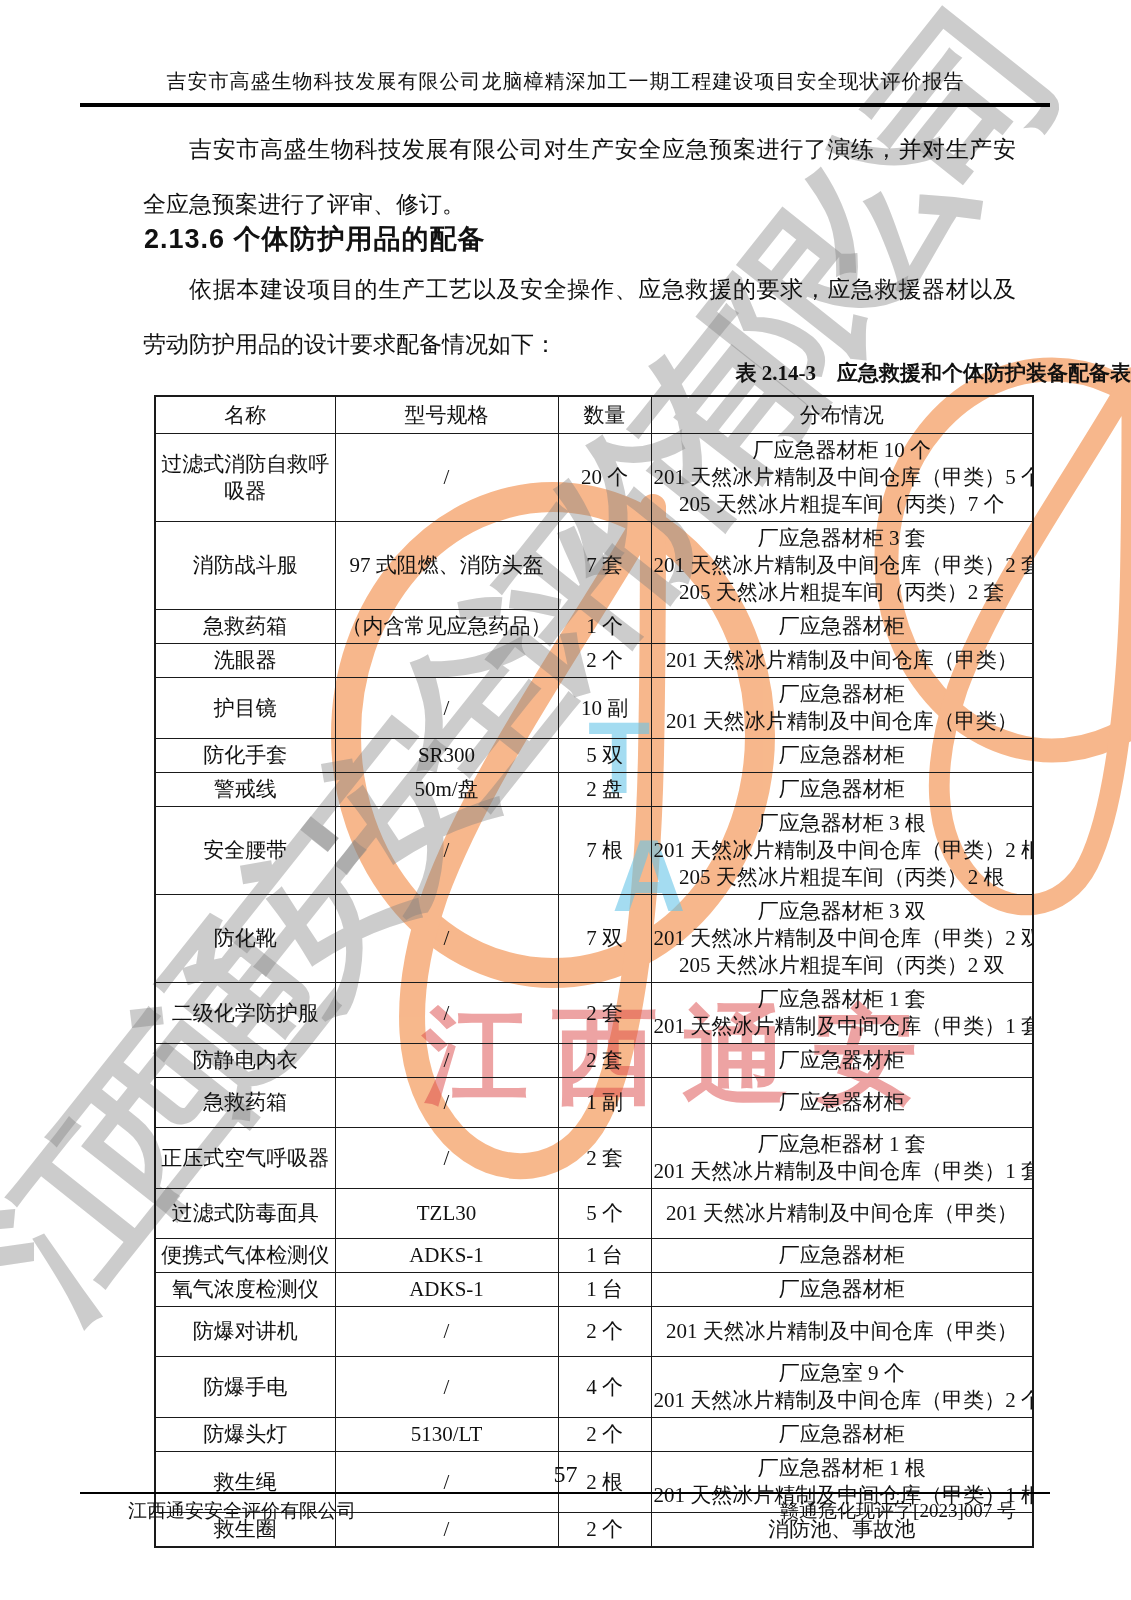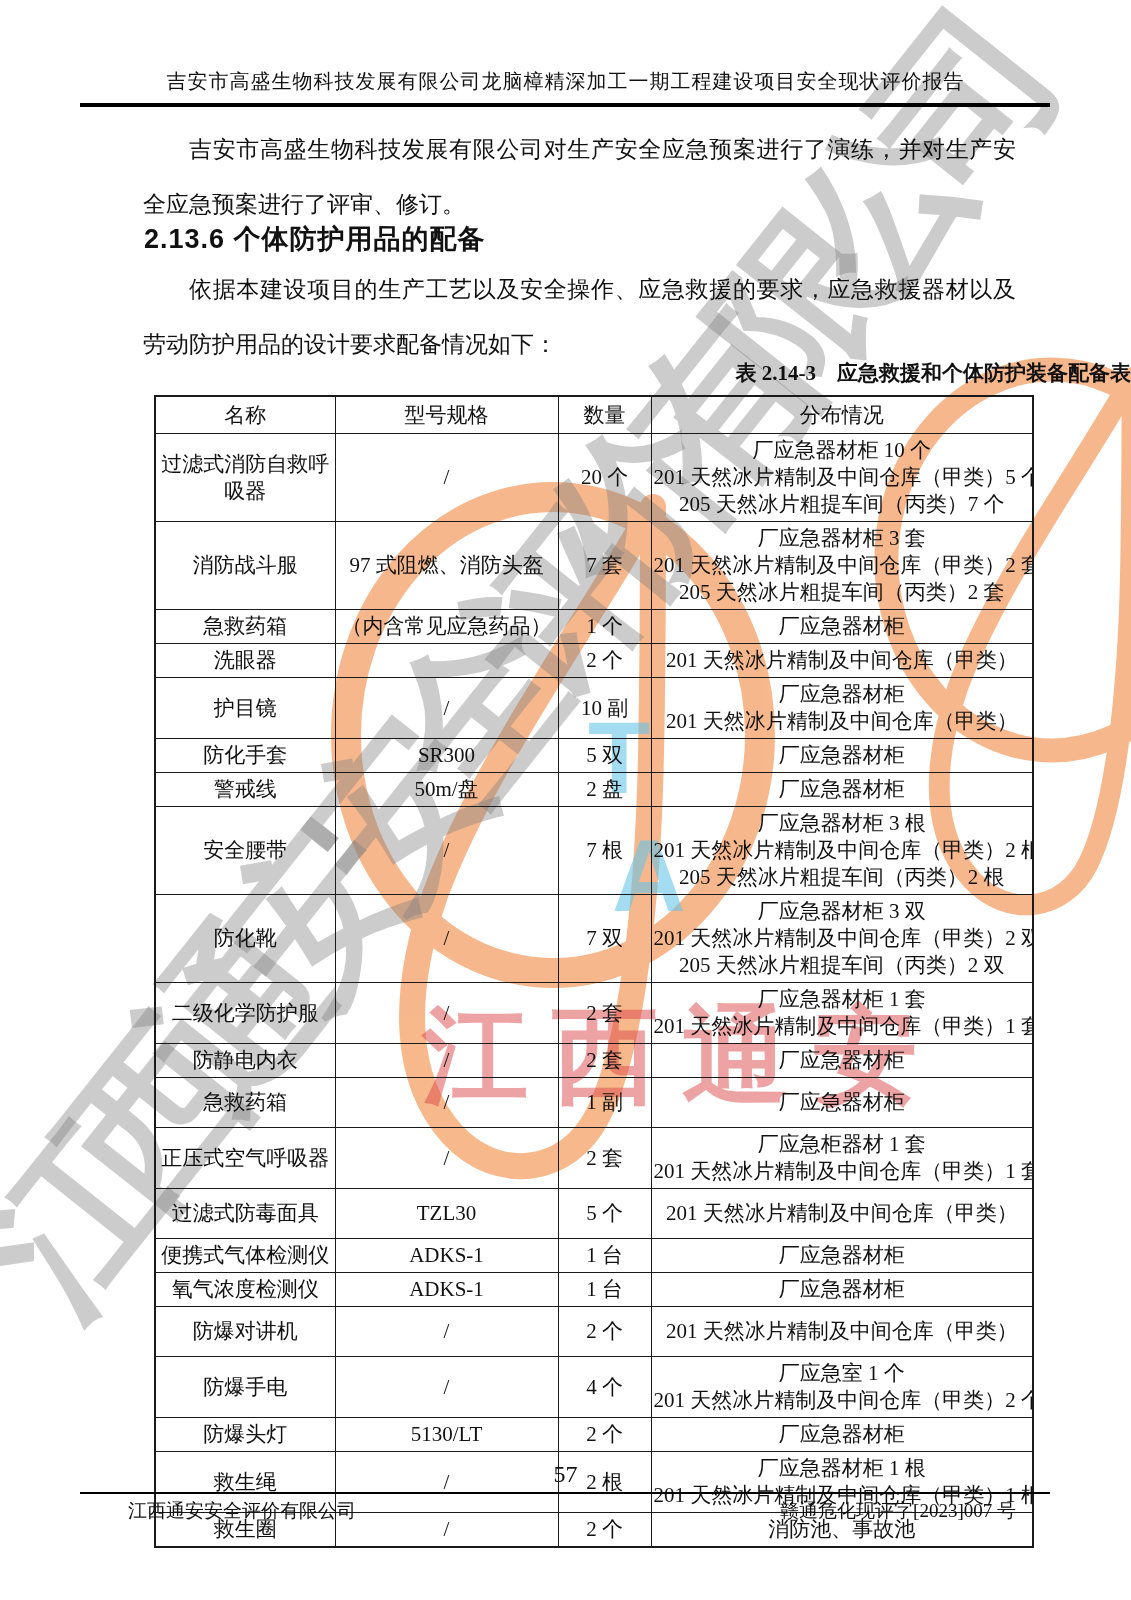--- a/index.html
+++ b/index.html
@@ -283,21 +283,21 @@
             <td>2 个</td>
             <td>
               <div class="dist-line">201 天然冰片精制及中间仓库（甲类）</div>
             </td>
           </tr>
           <tr>
             <td>防爆手电</td>
             <td>/</td>
             <td>4 个</td>
             <td>
-              <div class="dist-line">厂应急室 1 个</div>
+              <div class="dist-line">厂应急室 9 个</div>
               <div class="dist-line">201 天然冰片精制及中间仓库（甲类）2 个</div>
             </td>
           </tr>
           <tr>
             <td>防爆头灯</td>
             <td>5130/LT</td>
             <td>2 个</td>
             <td>
               <div class="dist-line">厂应急器材柜</div>
             </td>

